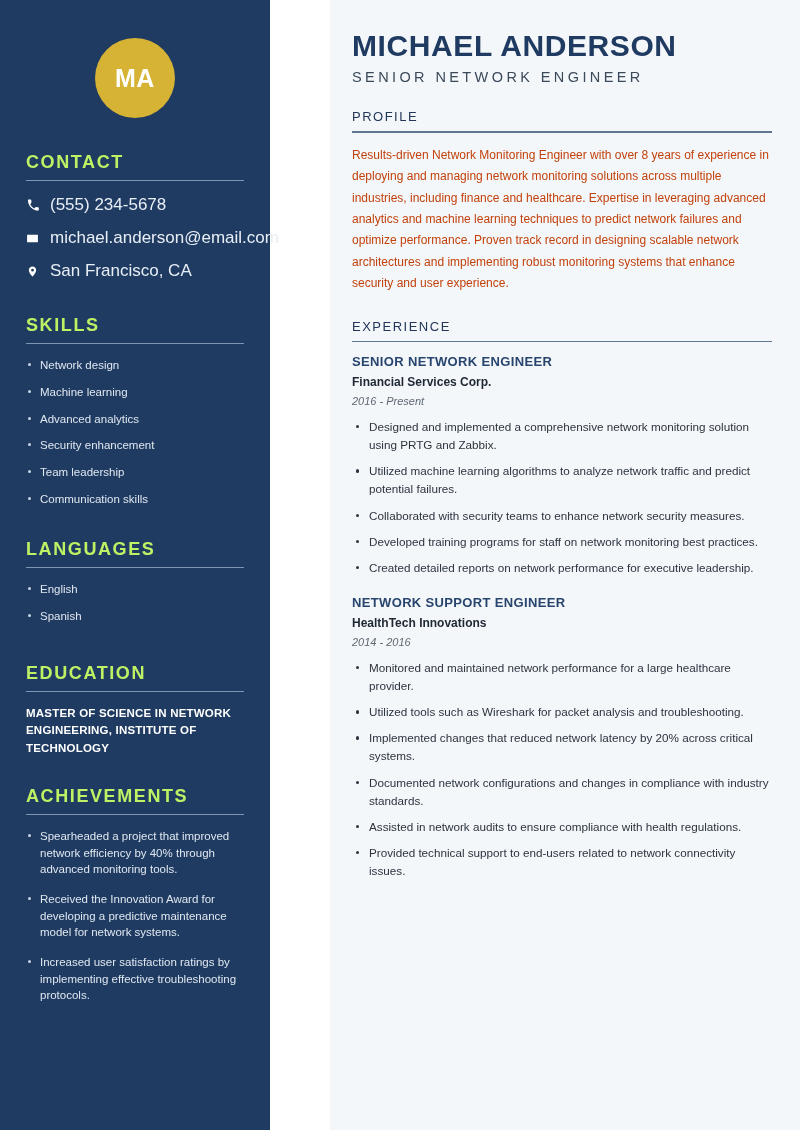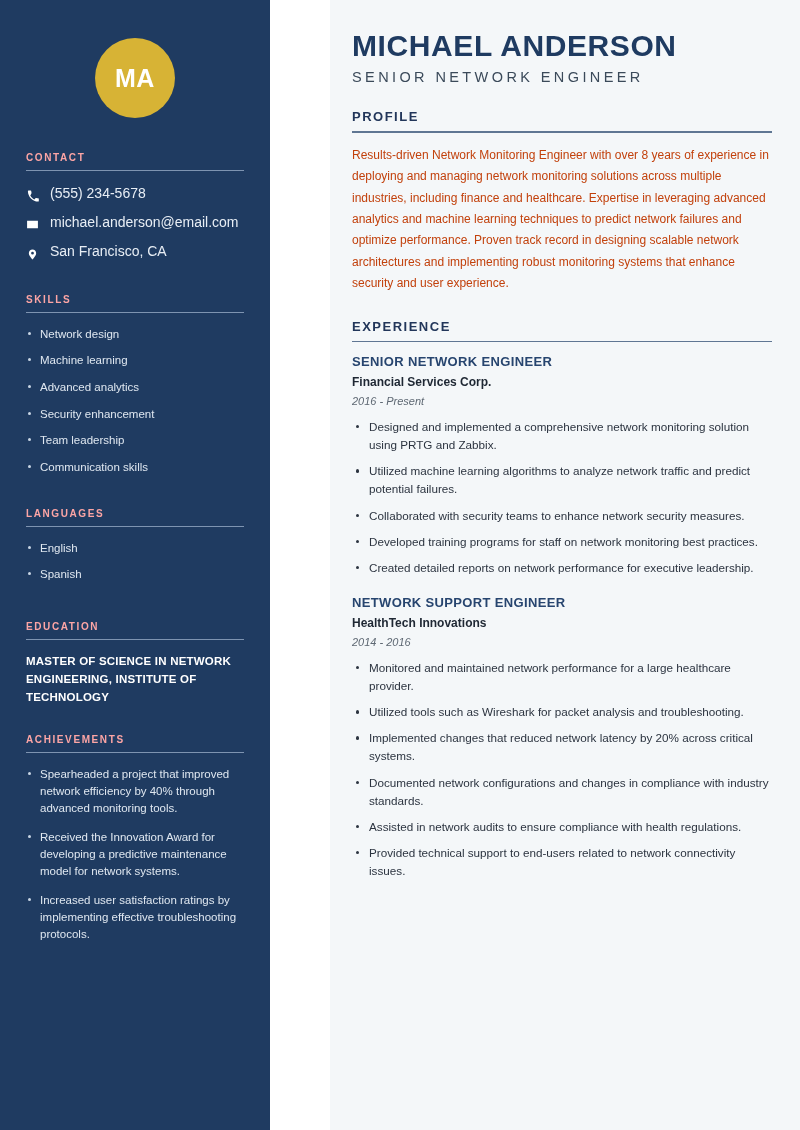--- a/index.html
+++ b/index.html
@@ -53,43 +53,43 @@
     font-size: 25px;
     font-weight: bold;
     letter-spacing: 0.5px;
   }
 
   .side-block {
     padding: 0 26px 0 26px;
   }
 
   .side-heading {
-    font-size: 10px;
+    font-size: 18px;
     font-weight: bold;
     letter-spacing: 1.6px;
-    color: #fca5a5;
+    color: #bef264;
     margin-bottom: 7px;
     text-transform: uppercase;
   }
 
   .side-rule {
     height: 1px;
     background: #9fb3cc;
     opacity: .75;
     margin-bottom: 13px;
   }
 
   .contact-list { list-style: none; }
 
   .contact-item {
     display: flex;
-    align-items: flex-end;
+    align-items: center;
     gap: 11px;
     margin-bottom: 11px;
-    font-size: 14px;
+    font-size: 17px;
     color: #e8eef5;
     line-height: 1.3;
   }
 
   .contact-item .ic {
     width: 13px;
     flex: 0 0 13px;
     display: flex;
     align-items: center;
     justify-content: center;
@@ -155,21 +155,21 @@
     font-size: 14.5px;
     color: #3b4a5a;
     letter-spacing: 3.4px;
     margin-top: 7px;
   }
 
   .main-section { margin-top: 24px; }
 
   .main-heading {
     font-size: 13px;
-    font-weight: bold;
+    font-weight: normal;
     letter-spacing: 1.5px;
     color: #22365a;
     text-transform: uppercase;
   }
 
   .main-rule {
     height: 1.6px;
     background: #5f7693;
     margin-top: 7px;
     margin-bottom: 12px;

